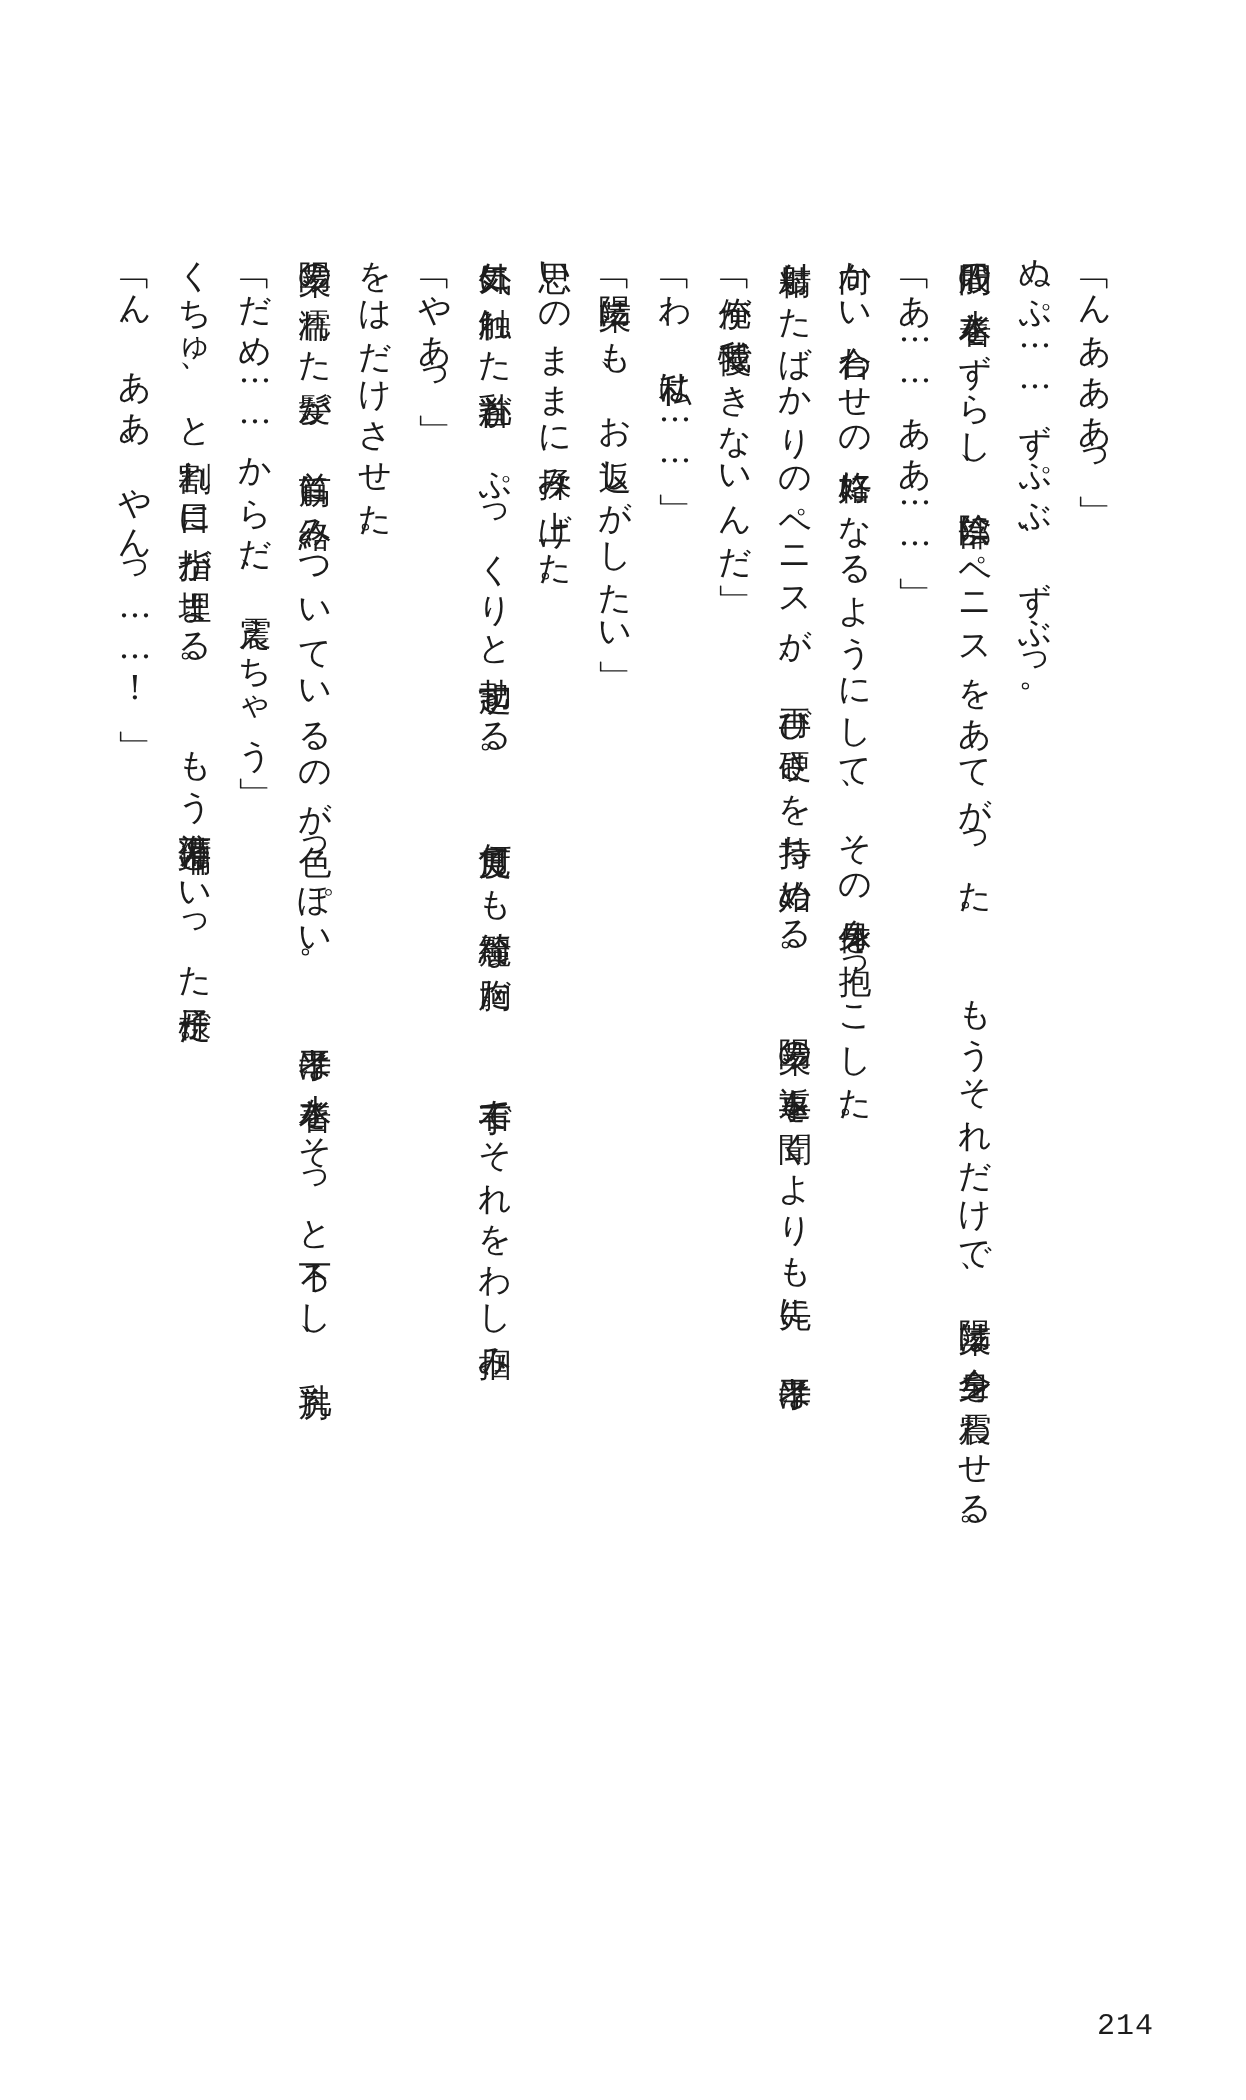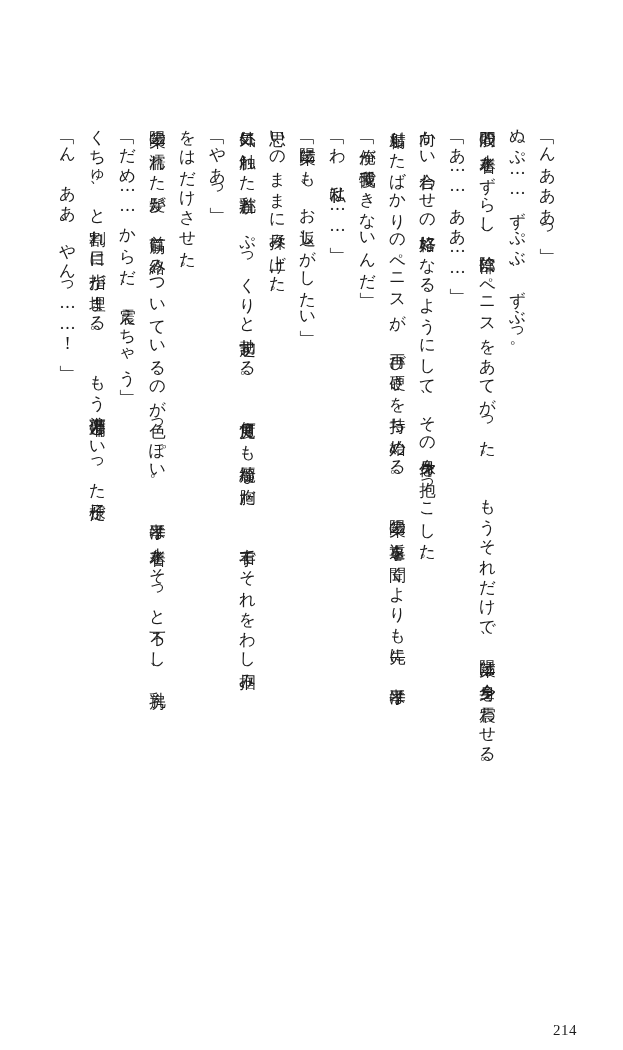--- a/index.html
+++ b/index.html
@@ -46,26 +46,26 @@
     flex: 0 0 30px;
     color: #1c1c1c;
     white-space: nowrap;
     font-family: "DejaVu Serif", "Liberation Serif", serif;
   }
   .line.indent {
     padding-top: 16px;
   }
   .page-number {
     position: absolute;
-    bottom: 11px;
+    bottom: 28px;
     right: 46px;
     font-size: 15px;
     letter-spacing: 0.5px;
     color: #1c1c1c;
-    font-family: Liberation Serif, serif;
+    font-family: Liberation Mono, monospace;
     margin-top: 10px;
   }
 </style>
 </head>
 <body>
 
 <div class="page">
 
   <div class="text-block">
     <div class="line indent">「ん、ああ、やんっ……!」</div>

